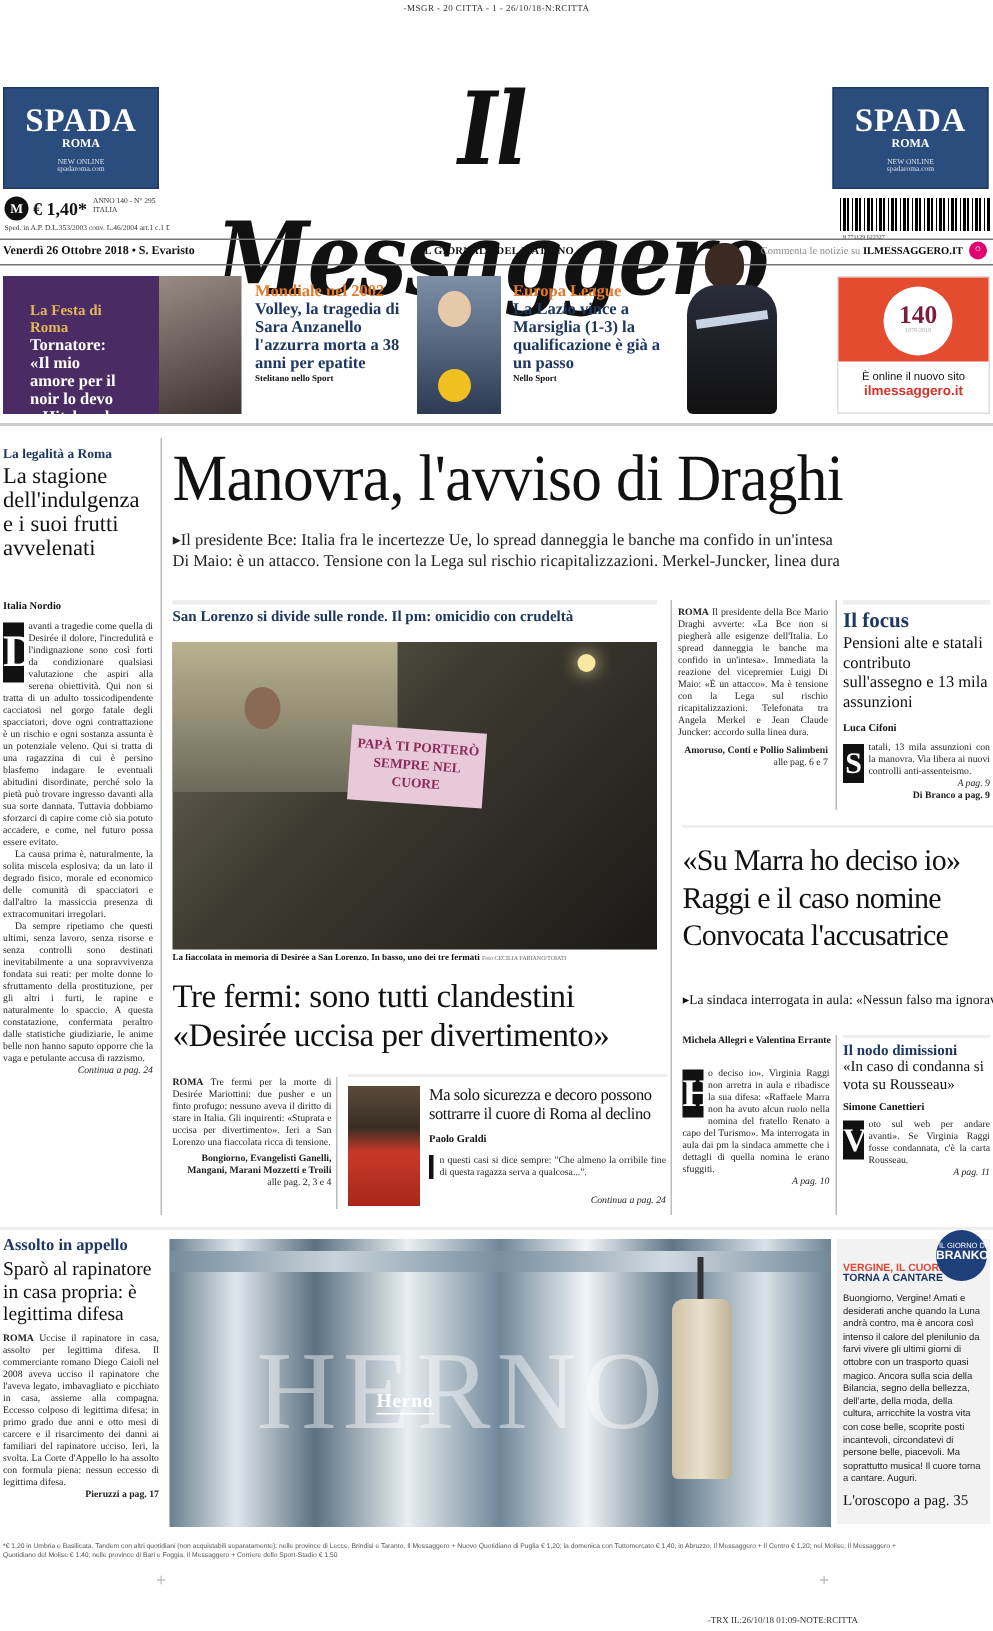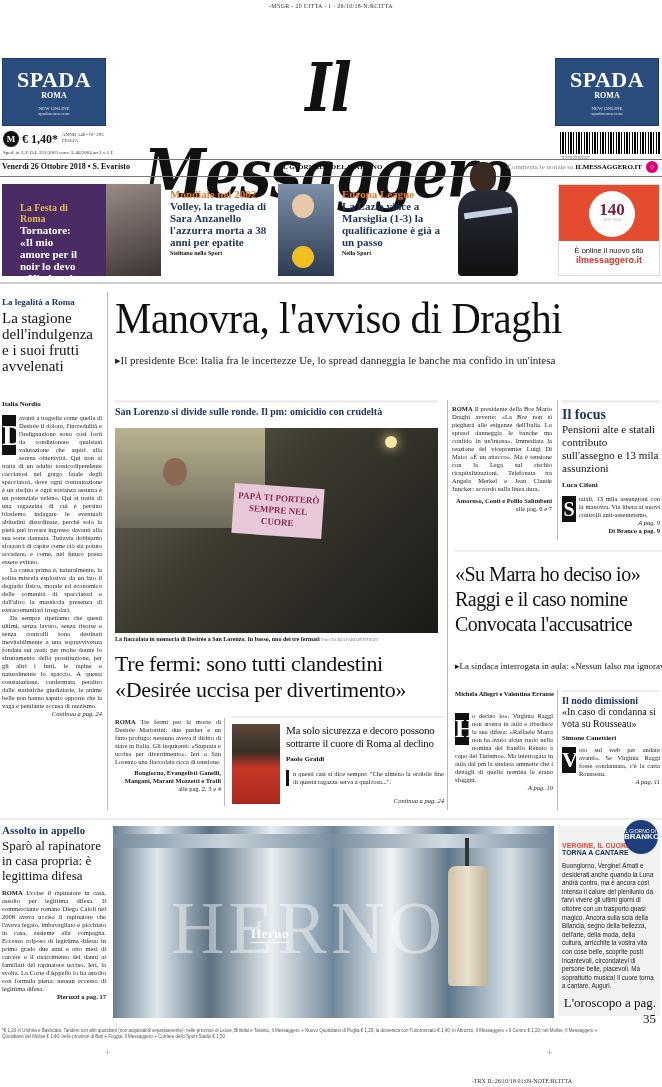--- a/index.html
+++ b/index.html
@@ -54,21 +54,21 @@
 .herno{left:113px;top:826px;width:441px;height:192px;background:linear-gradient(90deg,#6a7f90 0%,#dfe7ec 10%,#5c7182 22%,#e8eef1 36%,#70879a 50%,#f2f5f7 63%,#5f7689 76%,#d8e2e8 90%,#6d8294 100%);overflow:hidden}
 .herno .bar{position:absolute;left:0;top:8px;width:100%;height:14px;background:linear-gradient(90deg,#768b9c,#c7d3db,#7a8fa0,#d0dae1,#73889a)}
 .herno .big{position:absolute;left:58px;top:60px;font-size:74px;color:rgba(255,255,255,.45);letter-spacing:4px;font-family:"Liberation Serif",serif}
 .herno .logo{position:absolute;left:138px;top:100px;font-size:13px;color:#fff;font-weight:bold;letter-spacing:.5px;border-bottom:1px solid #fff}
 .herno .coat{position:absolute;left:335px;top:40px;width:40px;height:120px;background:linear-gradient(90deg,#cfc3a8,#e9e0cc,#bfb294);border-radius:8px 8px 4px 4px}
 .herno .hook{position:absolute;left:352px;top:12px;width:4px;height:30px;background:#333}
 .oro{left:558px;top:826px;width:102px;height:190px;background:#f2f2f2;padding:4px}
 .oro .k1{color:#e0473a;font-family:"Liberation Sans",sans-serif;font-size:7px;font-weight:bold;margin-top:12px}
 .oro .k2{color:#1e3761;font-family:"Liberation Sans",sans-serif;font-size:7px;font-weight:bold}
 .oro .t{font-family:"Liberation Sans",sans-serif;font-size:6.3px;line-height:8.6px;margin-top:6px;color:#222}
-.oro .badge{position:absolute;right:2px;top:-6px;width:34px;height:34px;border-radius:50%;background:#1e3f7a;color:#fff;font-family:"Liberation Sans",sans-serif;font-size:5px;text-align:left;padding-top:8px;line-height:6px}
+.oro .badge{position:absolute;right:2px;top:-6px;width:34px;height:34px;border-radius:50%;background:#1e3f7a;color:#fff;font-family:"Liberation Sans",sans-serif;font-size:5px;text-align:right;padding-top:8px;line-height:6px}
 .oro .badge b{font-size:8px;display:block}
 .foot{left:2px;top:1028px;width:600px;font-size:4.5px;line-height:6px;color:#555;font-family:"Liberation Sans",sans-serif}
 .bottomline{right:90px;top:1078px;font-size:6px;color:#333}
 .cross{font-size:12px;color:#aaa}
 </style>
 </head>
 <body>
 
 <div class="abs topline">-MSGR - 20  CITTA - 1 - 26/10/18-N:RCITTA</div>
 
@@ -155,20 +155,21 @@
   <span>avanti a tragedie come quella di Desirée il dolore, l'incredulità e l'indignazione sono così forti da condizionare qualsiasi valutazione che aspiri alla serena obiettività. Qui non si tratta di un adulto tossicodipendente cacciatosi nel gorgo fatale degli spacciatori, dove ogni contrattazione è un rischio e ogni sostanza assunta è un potenziale veleno. Qui si tratta di una ragazzina di cui è persino blasfemo indagare le eventuali abitudini disordinate, perché solo la pietà può trovare ingresso davanti alla sua sorte dannata. Tuttavia dobbiamo sforzarci di capire come ciò sia potuto accadere, e come, nel futuro possa essere evitato.</span>
   <p style="text-indent:8px">La causa prima è, naturalmente, la solita miscela esplosiva: da un lato il degrado fisico, morale ed economico delle comunità di spacciatori e dall'altro la massiccia presenza di extracomunitari irregolari.</p>
   <p style="text-indent:8px">Da sempre ripetiamo che questi ultimi, senza lavoro, senza risorse e senza controlli sono destinati inevitabilmente a una sopravvivenza fondata sui reati: per molte donne lo sfruttamento della prostituzione, per gli altri i furti, le rapine e naturalmente lo spaccio. A questa constatazione, confermata peraltro dalle statistiche giudiziarie, le anime belle non hanno saputo opporre che la vaga e petulante accusa di razzismo.</p>
   <p style="text-align:right;font-style:italic">Continua a pag. 24</p>
 </div>
 <div class="abs vrule" style="left:107px;top:292px;height:518px"></div>
 
 <div class="abs headline">Manovra, l'avviso di Draghi</div>
 <div class="abs sub">
   <div>▸<span>Il presidente Bce: Italia fra le incertezze Ue, lo spread danneggia le banche ma confido in un'intesa</span></div>
+  <div>Di Maio: è un attacco. Tensione con la Lega sul rischio ricapitalizzazioni. Merkel-Juncker, linea dura</div>
 </div>
 
 <div class="abs redstrip" style="left:115px;top:400px;width:323px"></div>
 <div class="abs desir-kick">San Lorenzo si divide sulle ronde. Il pm: omicidio con crudeltà</div>
 <div class="abs mainphoto">
   <div style="position:absolute;left:0;top:0;width:150px;height:100px;background:linear-gradient(180deg,#b9b28f,#6d6a5b)"></div>
   <div style="position:absolute;left:118px;top:58px;width:90px;height:50px;background:#e8c9d9;transform:rotate(4deg);color:#8a2a5a;font-size:9px;font-weight:bold;text-align:center;padding-top:6px;line-height:12px">PAPÀ TI PORTERÒ SEMPRE NEL CUORE</div>
   <div style="position:absolute;left:48px;top:30px;width:24px;height:28px;border-radius:50%;background:#8a6a55"></div>
   <div style="position:absolute;left:270px;top:8px;width:12px;height:12px;border-radius:50%;background:#f8e8a0;box-shadow:0 0 12px #f8e8a0"></div>
 </div>
@@ -251,19 +252,19 @@
   <div class="logo">Herno</div>
   <div class="hook"></div>
   <div class="coat"></div>
 </div>
 
 <div class="abs oro">
   <div class="badge"><span>IL GIORNO DI</span><b>BRANKO</b></div>
   <div class="k1">VERGINE, IL CUORE</div>
   <div class="k2">TORNA A CANTARE</div>
   <div class="t">Buongiorno, Vergine! Amati e desiderati anche quando la Luna andrà contro, ma è ancora così intenso il calore del plenilunio da farvi vivere gli ultimi giorni di ottobre con un trasporto quasi magico. Ancora sulla scia della Bilancia, segno della bellezza, dell'arte, della moda, della cultura, arricchite la vostra vita con cose belle, scoprite posti incantevoli, circondatevi di persone belle, piacevoli. Ma soprattutto musica! Il cuore torna a cantare. Auguri.</div>
-  <div style="text-align:right;font-size:13px;margin-top:4px">L'oroscopo a pag. 35</div>
+  <div style="text-align:left;font-size:10px;margin-top:4px">L'oroscopo a pag. 35</div>
 </div>
 
 <div class="abs foot">*€ 1,20 in Umbria e Basilicata. Tandem con altri quotidiani (non acquistabili separatamente): nelle province di Lecce, Brindisi e Taranto, Il Messaggero + Nuovo Quotidiano di Puglia € 1,20; la domenica con Tuttomercato € 1,40; in Abruzzo, Il Messaggero + Il Centro € 1,20; nel Molise, Il Messaggero + Quotidiano del Molise € 1,40; nelle province di Bari e Foggia, Il Messaggero + Corriere dello Sport-Stadio € 1,50</div>
 <div class="abs cross" style="left:104px;top:1046px">+</div>
 <div class="abs cross" style="left:546px;top:1046px">+</div>
 <div class="abs bottomline">-TRX  IL:26/10/18    01:09-NOTE:RCITTA</div>
 
 </body></html>

